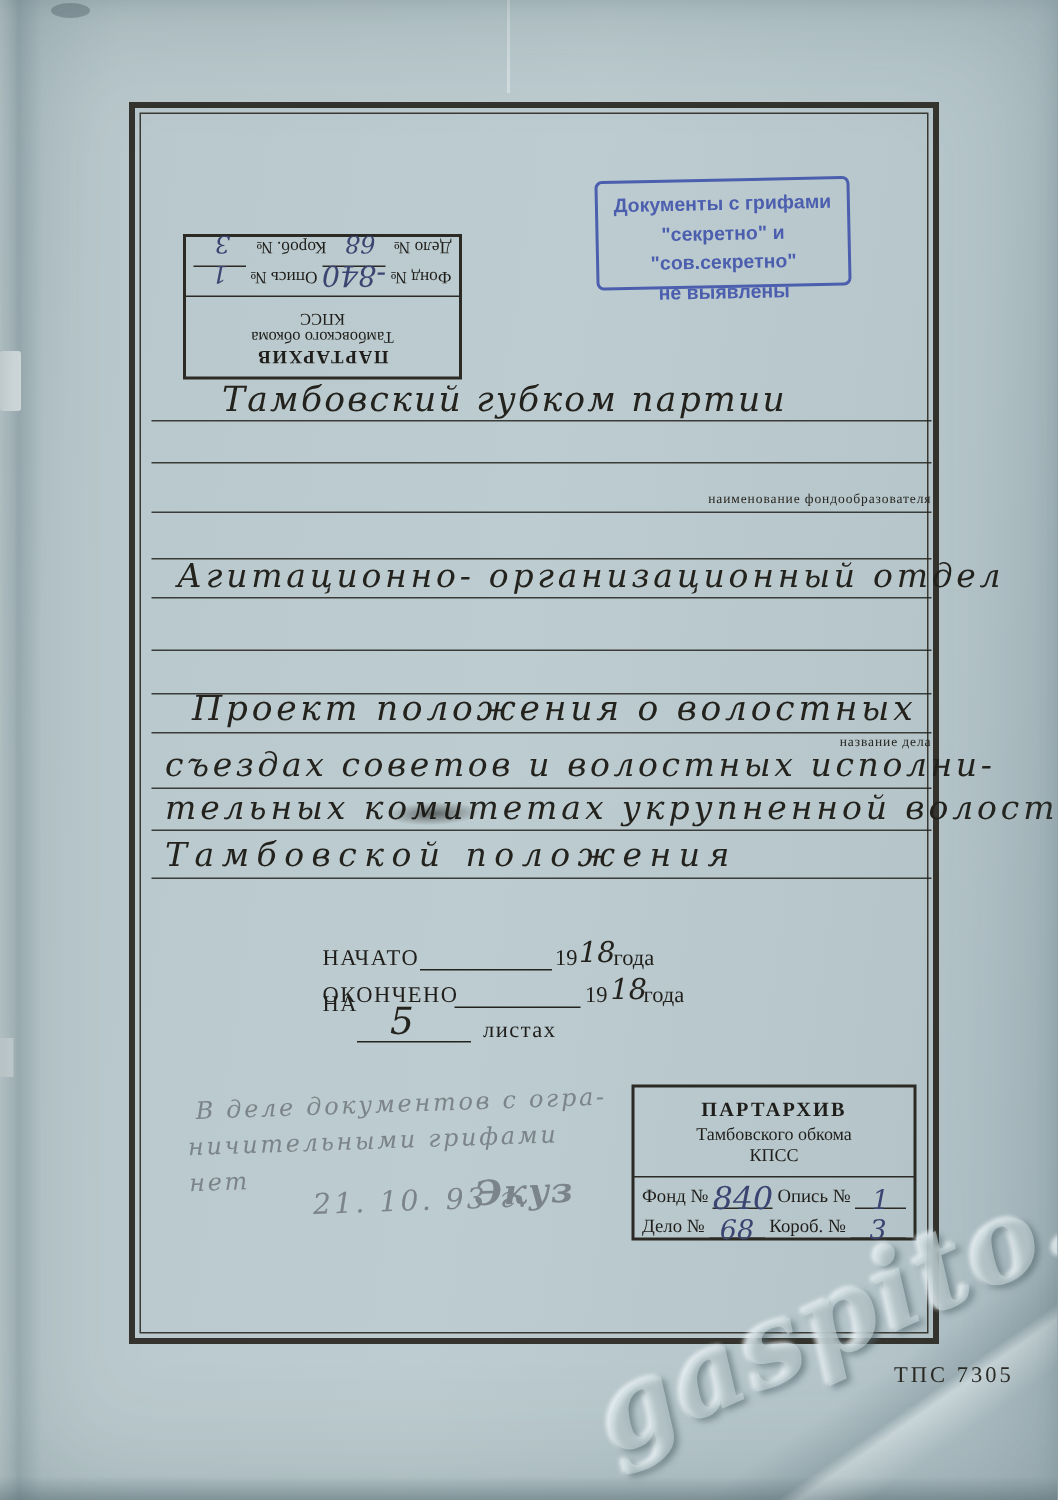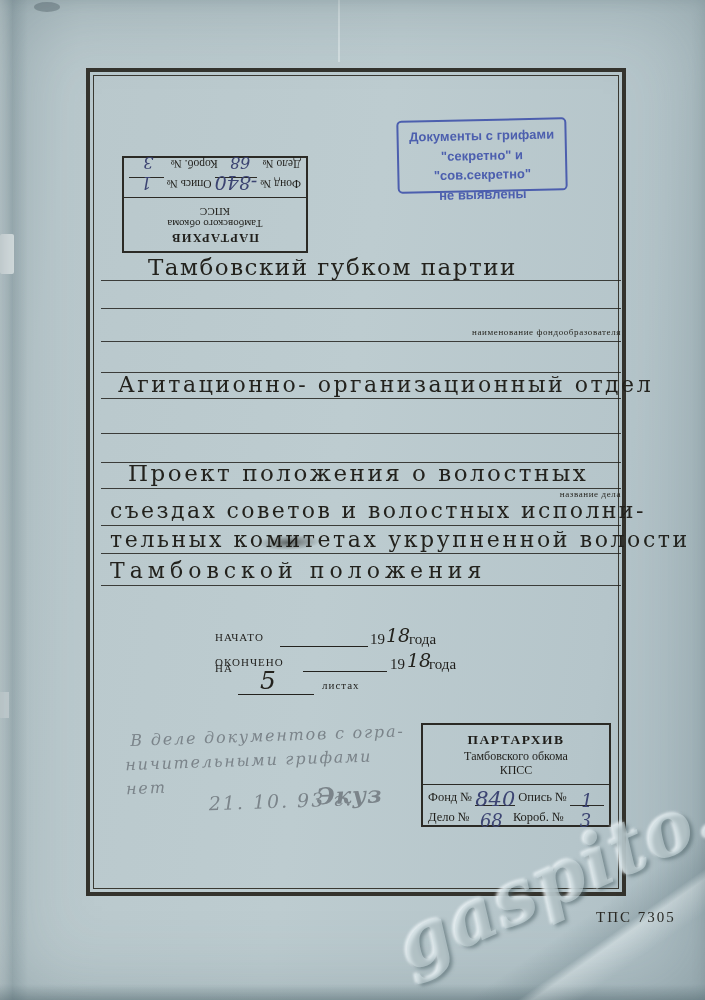--- a/index.html
+++ b/index.html
@@ -25,32 +25,32 @@
 
   
   .frame { position:absolute; left:86px; top:68px; width:540px; height:828px; border:4px solid #34332d; z-index:5; }
   .frame::after { content:""; position:absolute; inset:3px; border:1.5px solid #3a3932; }
 
   
   .rule { position:absolute; left:101px; width:520px; height:0; border-top:1.2px solid rgba(36,35,30,.85); z-index:8; }
   .caption { position:absolute; left:101px; width:520px; text-align:right; font-size:9px; letter-spacing:.6px; color:#26251f; z-index:9;margin-top:16px; }
 
   
-  .hw { position:absolute; font-family:"DejaVu Serif", serif; color:#23221d; white-space:nowrap; z-index:10; }
+  .hw { position:absolute; font-family:"DejaVu Serif", serif; font-style:italic; color:#23221d; white-space:nowrap; z-index:10; }
   .hw-creator   { left:148px; top:254px; font-size:23px; letter-spacing:1.5px; }
   .hw-struct    { left:118px; top:372px; font-size:22px; letter-spacing:2.5px; }
   .hw-case1     { left:128px; top:460px; font-size:23px; letter-spacing:2.5px; }
   .hw-case2     { left:110px; top:498px; font-size:22px; letter-spacing:2.4px; }
   .hw-case3     { left:110px; top:527px; font-size:22px; letter-spacing:2.6px; }
   .hw-case4     { left:110px; top:558px; font-size:22px; letter-spacing:5px; }
   .smudge { position:absolute; left:258px; top:535px; width:62px; height:15px; z-index:11; transform:rotate(-2deg);
     background:radial-gradient(ellipse at center, rgba(18,18,15,.55) 0%, rgba(18,18,15,0) 72%); }
 
   
-  .dlabel { position:absolute; font-size:11px; letter-spacing:1px; color:#1f1e1b; z-index:10; }
+  .dlabel { position:absolute; font-size:15px; letter-spacing:1px; color:#1f1e1b; z-index:10; }
   .dline  { position:absolute; height:0; border-top:1.5px solid #23221e; z-index:9; }
   .dyear  { position:absolute; font-size:15px; color:#1f1e1b; z-index:10; }
   .dhw    { position:absolute; font-family:"DejaVu Serif", serif; font-style:italic; font-size:19px; color:#23221d; z-index:10; }
 
   
   .pencil { position:absolute; left:122px; top:726px; width:300px; transform:rotate(-2deg); z-index:10;
     font-family:"DejaVu Serif", serif; font-style:italic; color:#7b848a; }
   .pencil .pl { position:absolute; white-space:nowrap; letter-spacing:1.8px; font-size:16px; }
   .pl1 { left:8px;  top:0; }
   .pl2 { left:2px;  top:24px; }

